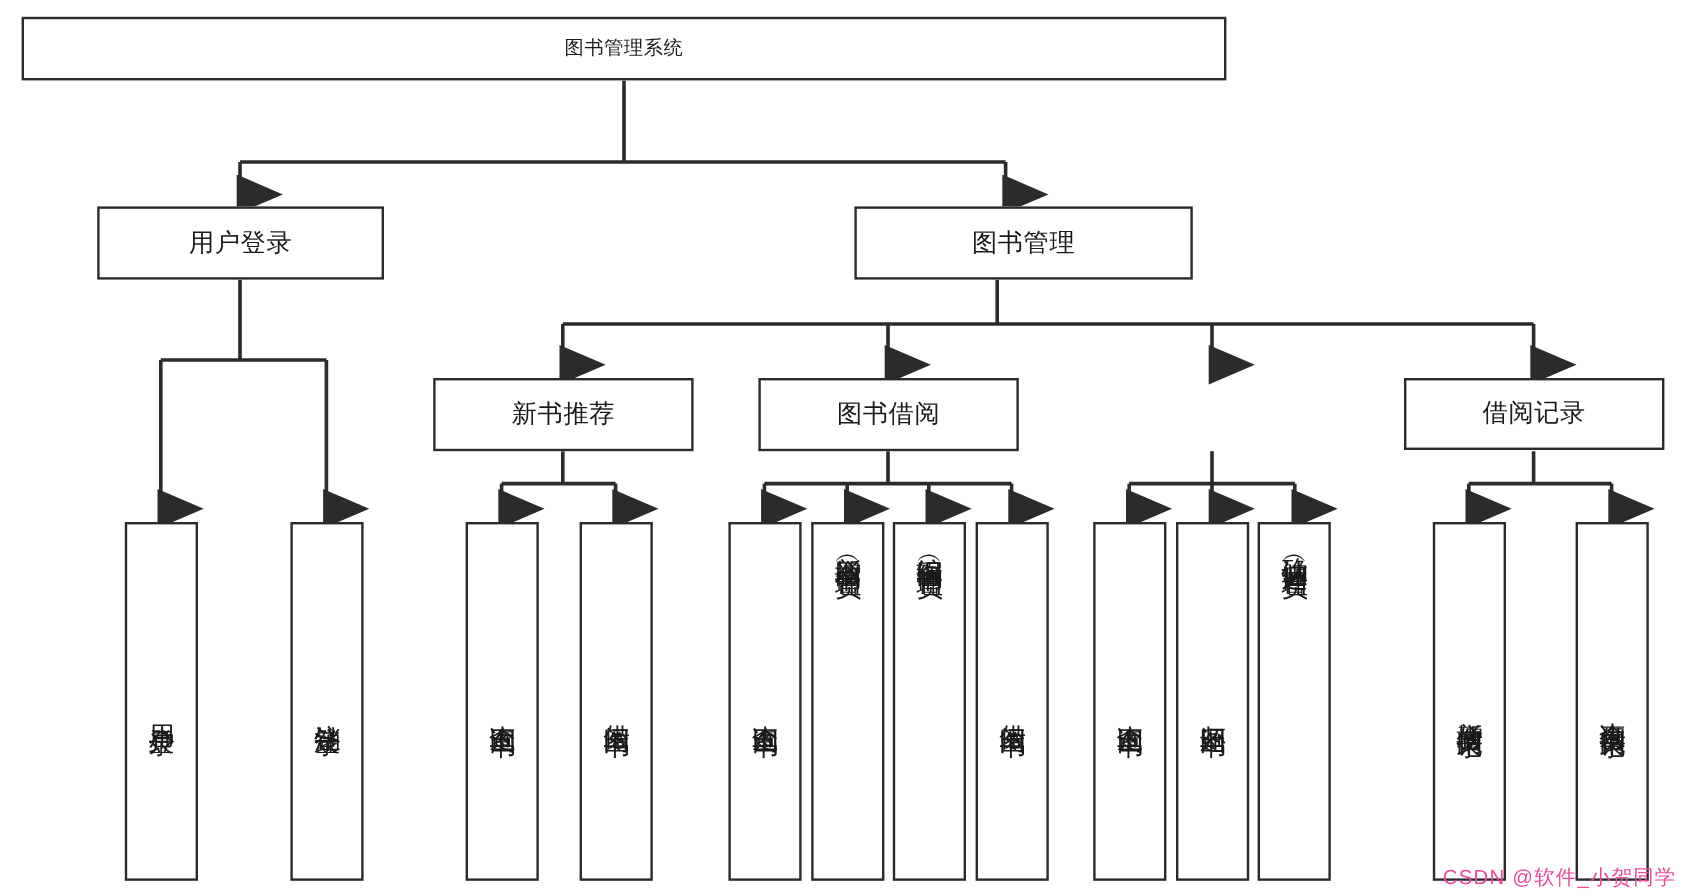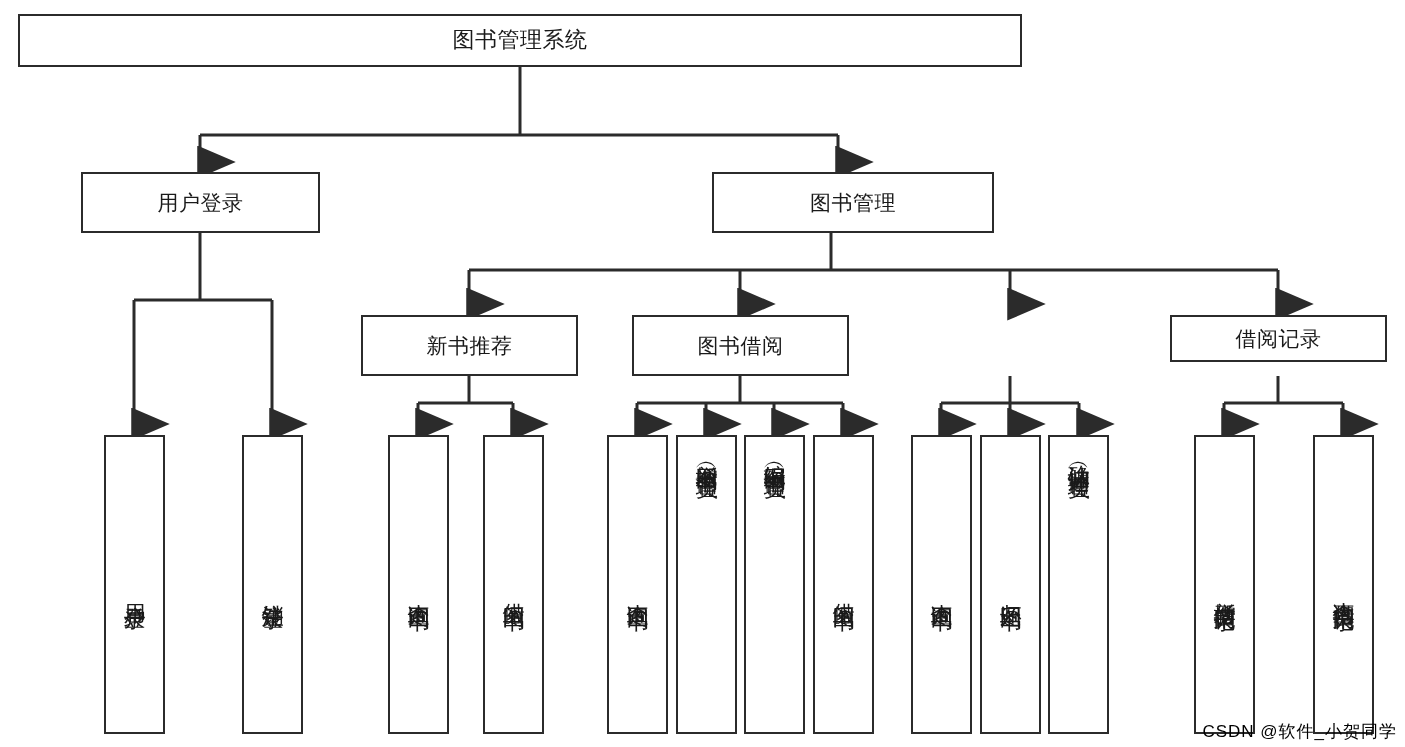--- a/index.html
+++ b/index.html
@@ -33,21 +33,21 @@
     align-items: center;
     justify-content: center;
     color: #1a1a1a;
     letter-spacing: 0.5px;
   }
   .node.horiz {
     font-size: 21px;
     line-height: 1.2;
   }
   .node.root {
-    font-size: 22px;
+    font-size: 16px;
   }
   .node.vert {
     writing-mode: vertical-rl;
     text-orientation: upright;
     font-size: 22px;
     line-height: 1.12;
     letter-spacing: 2px;
     justify-content: flex-start;
     align-items: center;
     padding-top: 10px;
@@ -57,21 +57,21 @@
   }
   .label {
     display: block;
     white-space: nowrap;
   }
   .watermark {
     position: absolute;
     right: 8px;
     bottom: 4px;
     font-size: 17px;
-    color: #000000;
+    color: #ec4899;
     letter-spacing: 1px;
     white-space: nowrap;
   }
 </style>
 </head>
 <body>
 
 <div id="canvas">
 
   <svg id="wires" viewBox="0 0 1405 747" xmlns="http://www.w3.org/2000/svg">
@@ -134,21 +134,21 @@
   <div class="node horiz" style="left:712px; top:172px; width:282px; height:61px;">
     <span class="label">图书管理</span>
   </div>
 
   <div class="node horiz" style="left:361px; top:315px; width:217px; height:61px;">
     <span class="label">新书推荐</span>
   </div>
   <div class="node horiz" style="left:632px; top:315px; width:217px; height:61px;">
     <span class="label">图书借阅</span>
   </div>
-  <div class="node horiz" style="left:1170px; top:315px; width:217px; height:47px;">
+  <div class="node horiz" style="left:1170px; top:315px; width:217px; height:60px;">
     <span class="label">借阅记录</span>
   </div>
 
   <div class="node vert bottomish" style="left:104px; top:435px; width:61px; height:299px;">
     <span class="label">用户登录</span>
   </div>
   <div class="node vert bottomish" style="left:242px; top:435px; width:61px; height:299px;">
     <span class="label">注销登录</span>
   </div>
 

